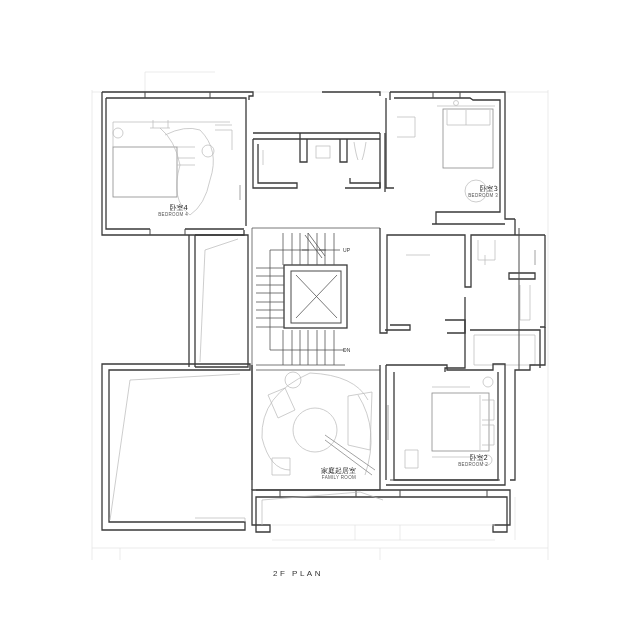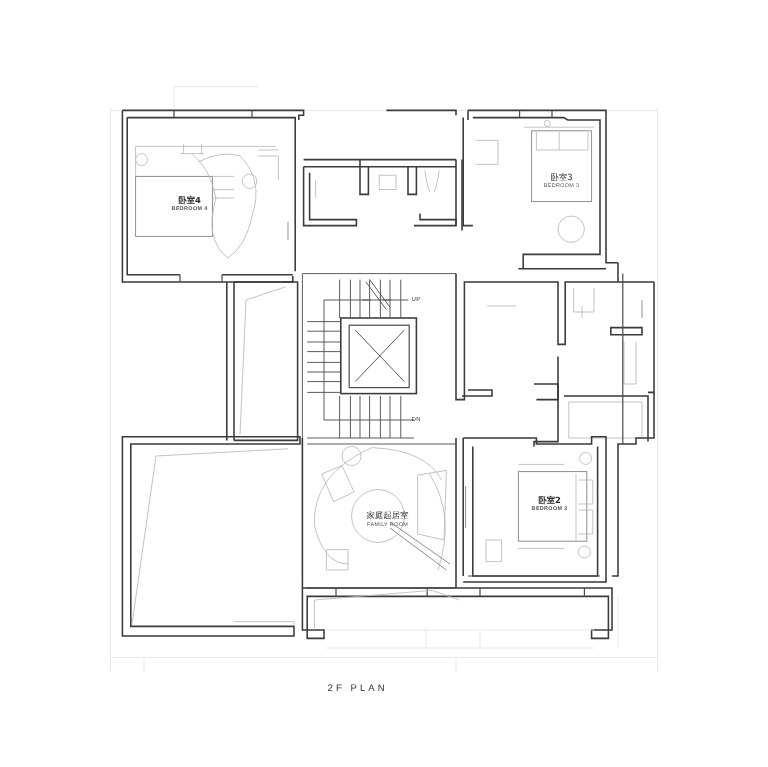--- a/index.html
+++ b/index.html
@@ -5,21 +5,21 @@
   html, body { margin: 0; padding: 0; background: #ffffff; }
   body { width: 640px; height: 639px; position: relative; overflow: hidden;
          font-family: "Liberation Sans", sans-serif; }
   #plan { position: absolute; left: 0; top: 0; width: 640px; height: 639px; }
   .wall { fill: none; stroke: #3a3a3a; stroke-width: 1.3; }
   .wall-thin { fill: none; stroke: #4a4a4a; stroke-width: 1; }
   .furn { fill: none; stroke: #b8b8b8; stroke-width: 0.7; }
   .furn-dark { fill: none; stroke: #8a8a8a; stroke-width: 0.8; }
   .grid { fill: none; stroke: #e2e2e2; stroke-width: 0.7; }
   .stair { fill: none; stroke: #555; stroke-width: 0.8; }
-  .lbl { position: absolute; text-align: center; color: #2a2a2a; line-height: 1; white-space: nowrap; }
+  .lbl { position: absolute; text-align: right; color: #2a2a2a; line-height: 1; white-space: nowrap; margin-top: 41px; }
   .lbl .cn { font-size: 7px; display: block; font-family: "DejaVu Sans", sans-serif; }
   .lbl .en { font-size: 4.5px; display: block; letter-spacing: 0.3px; margin-top: 1px; color: #555; }
   .tag { position: absolute; font-size: 5px; color: #333; letter-spacing: 0.2px; }
   .plan-title { position: absolute; left: 0; width: 596px; top: 569px; text-align: center;
                 font-size: 8px; letter-spacing: 2.5px; color: #333; }
 </style>
 </head>
 <body>
 
 <svg id="plan" viewBox="0 0 640 639" xmlns="http://www.w3.org/2000/svg">
@@ -161,33 +161,33 @@
     <path class="grid" d="M272 525 H495 M272 540 H495 M355 525 V540 M400 525 V540"></path>
     <path class="grid" d="M515 497 V540"></path>
   </g>
 
   <g>
     <path class="wall" d="M515 219 V235 M545 327 V365 H530 V370 H515 V480 H510"></path>
     <path class="wall-thin" d="M519 228 V370"></path>
   </g>
 </svg>
 
-<div class="lbl" style="left:128px; top:164px; width:60px;font-weight:bold;">
+<div class="lbl" style="left:128px; top:164px; width:60px;">
   <span class="cn">卧室4</span>
   <span class="en">BEDROOM 4</span>
 </div>
 <div class="lbl" style="left:438px; top:145px; width:60px;">
   <span class="cn">卧室3</span>
   <span class="en">BEDROOM 3</span>
 </div>
 <div class="lbl" style="left:290px; top:427px; width:66px;">
   <span class="cn">家庭起居室</span>
   <span class="en">FAMILY ROOM</span>
 </div>
-<div class="lbl" style="left:428px; top:414px; width:60px;font-weight:bold;">
+<div class="lbl" style="left:428px; top:414px; width:60px;">
   <span class="cn">卧室2</span>
   <span class="en">BEDROOM 2</span>
 </div>
 
 <span class="tag" style="left:343px; top:247px;">UP</span>
 <span class="tag" style="left:343px; top:347px;">DN</span>
 
 <div class="plan-title">2F PLAN</div>
 
 </body></html>

